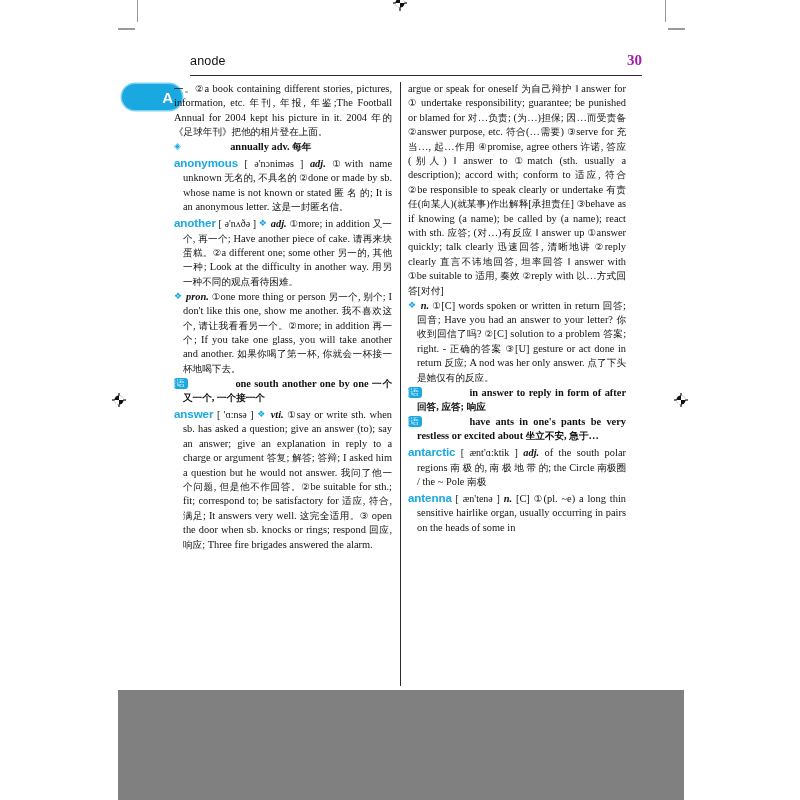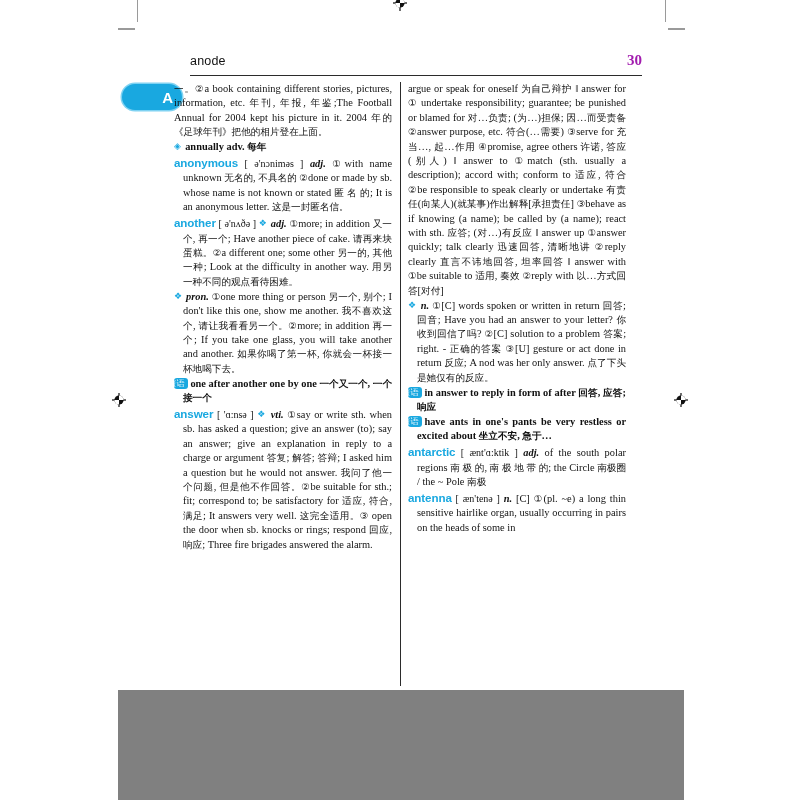--- a/index.html
+++ b/index.html
@@ -146,21 +146,21 @@
   }
   .phon {
     font-family: "Liberation Serif", serif;
     font-size: 10px;
     color: #111111;
   }
   .pos {
     font-weight: bold;
     font-style: italic;
   }
-  .b { font-weight: bold; }
+  .b { font-weight: bold; margin-left: 45px; }
   .cn { font-family: "DejaVu Sans", sans-serif; font-size: 9.6px; }
   .dia {
     color: #19a8e0;
     font-size: 9px;
     vertical-align: 1px;
     letter-spacing: 1px;
   }
   .badge {
     display: inline-block;
     background: #19a8e0;
@@ -234,21 +234,21 @@
     <span>A</span>
   </div>
 
   <div class="columns">
     <div class="col" id="col-left">
         <p class="entry cont"><span><span class="cn">一。②</span><span>a book containing different stories, pictures, information, etc. </span><span class="cn">年刊</span><span>, </span><span class="cn">年报</span><span>, </span><span class="cn">年鉴</span><span>;The Football Annual for 2004 kept his picture in it. 2004 </span><span class="cn">年的《足球年刊》把他的相片登在上面。</span></span></p>
         <p class="entry"><span class="dia">◈ </span><span class="b"><span>annually adv. </span><span class="cn">每年</span></span></p>
         <p class="entry"><span class="hw">anonymous</span> <span class="phon">[ ə'nɔniməs ]</span> <span class="pos">adj.</span> <span><span class="cn">①</span><span>with name unknown </span><span class="cn">无名的</span><span>, </span><span class="cn">不具名的</span><span> </span><span class="cn">②</span><span>done or made by sb. whose name is not known or stated </span><span class="cn">匿</span><span> </span><span class="cn">名</span><span> </span><span class="cn">的</span><span>; It is an anonymous letter. </span><span class="cn">这是一封匿名信。</span></span></p>
         <p class="entry"><span class="hw">another</span> <span class="phon">[ ə'nʌðə ]</span> <span class="dia">❖</span> <span class="pos">adj.</span> <span><span class="cn">①</span><span>more; in addition </span><span class="cn">又一个</span><span>, </span><span class="cn">再一个</span><span>; Have another piece of cake. </span><span class="cn">请再来块蛋糕。②</span><span>a different one; some other </span><span class="cn">另一的</span><span>, </span><span class="cn">其他一种</span><span>; Look at the difficulty in another way. </span><span class="cn">用另一种不同的观点看待困难。</span></span></p>
         <p class="entry"><span class="dia">❖</span> <span class="pos">pron.</span> <span><span class="cn">①</span><span>one more thing or person </span><span class="cn">另一个</span><span>, </span><span class="cn">别个</span><span>; I don't like this one, show me another. </span><span class="cn">我不喜欢这个</span><span>, </span><span class="cn">请让我看看另一个。②</span><span>more; in addition </span><span class="cn">再一个</span><span>; If you take one glass, you will take another and another. </span><span class="cn">如果你喝了第一杯</span><span>, </span><span class="cn">你就会一杯接一杯地喝下去。</span></span></p>
-        <p class="entry"><span class="badge">短语</span><span class="b"><span>one after another one by one </span><span class="cn">一个又一个</span><span>, </span><span class="cn">一个接一个</span></span></p>
+        <p class="entry"><span class="badge">短语</span><span class="b"><span>one south another one by one </span><span class="cn">一个又一个</span><span>, </span><span class="cn">一个接一个</span></span></p>
         <p class="entry"><span class="hw">answer</span> <span class="phon">[ 'ɑ:nsə ]</span> <span class="dia">❖</span> <span class="pos">vti.</span> <span><span class="cn">①</span><span>say or write sth. when sb. has asked a question; give an answer (to); say an answer; give an explanation in reply to a charge or argument </span><span class="cn">答复</span><span>; </span><span class="cn">解答</span><span>; </span><span class="cn">答辩</span><span>; I asked him a question but he would not answer. </span><span class="cn">我问了他一个问题</span><span>, </span><span class="cn">但是他不作回答。②</span><span>be suitable for sth.; fit; correspond to; be satisfactory for </span><span class="cn">适应</span><span>, </span><span class="cn">符合</span><span>, </span><span class="cn">满足</span><span>; It answers very well. </span><span class="cn">这完全适用。③</span><span> open the door when sb. knocks or rings; respond </span><span class="cn">回应</span><span>, </span><span class="cn">响应</span><span>; Three fire brigades answered the alarm.</span></span></p>
       </div>
     <div class="col-divider"></div>
     <div class="col" id="col-right">
         <p class="entry cont"><span><span>argue or speak for oneself </span><span class="cn">为自己辩护</span><span> ‖ answer for </span><span class="cn">①</span><span> undertake responsibility; guarantee; be punished or blamed for </span><span class="cn">对</span><span>…</span><span class="cn">负责</span><span>; (</span><span class="cn">为</span><span>…)</span><span class="cn">担保</span><span>; </span><span class="cn">因</span><span>…</span><span class="cn">而受责备</span><span> </span><span class="cn">②</span><span>answer purpose, etc. </span><span class="cn">符合</span><span>(…</span><span class="cn">需要</span><span>) </span><span class="cn">③</span><span>serve for </span><span class="cn">充当</span><span>…, </span><span class="cn">起</span><span>…</span><span class="cn">作用</span><span> </span><span class="cn">④</span><span>promise, agree others </span><span class="cn">许诺</span><span>, </span><span class="cn">答应</span><span>(</span><span class="cn">别人</span><span>) ‖ answer to </span><span class="cn">①</span><span>match (sth. usually a description); accord with; conform to </span><span class="cn">适应</span><span>, </span><span class="cn">符合</span><span> </span><span class="cn">②</span><span>be responsible to speak clearly or undertake </span><span class="cn">有责任</span><span>(</span><span class="cn">向某人</span><span>)(</span><span class="cn">就某事</span><span>)</span><span class="cn">作出解释</span><span>[</span><span class="cn">承担责任</span><span>] </span><span class="cn">③</span><span>behave as if knowing (a name); be called by (a name); react with sth. </span><span class="cn">应答</span><span>; (</span><span class="cn">对</span><span>…)</span><span class="cn">有反应</span><span> ‖ answer up </span><span class="cn">①</span><span>answer quickly; talk clearly </span><span class="cn">迅速回答</span><span>, </span><span class="cn">清晰地讲</span><span> </span><span class="cn">②</span><span>reply clearly </span><span class="cn">直言不讳地回答</span><span>, </span><span class="cn">坦率回答</span><span> ‖ answer with </span><span class="cn">①</span><span>be suitable to </span><span class="cn">适用</span><span>, </span><span class="cn">奏效</span><span> </span><span class="cn">②</span><span>reply with </span><span class="cn">以</span><span>…</span><span class="cn">方式回答</span><span>[</span><span class="cn">对付</span><span>]</span></span></p>
         <p class="entry"><span class="dia">❖</span> <span class="pos">n.</span> <span><span class="cn">①</span><span>[C] words spoken or written in return </span><span class="cn">回答</span><span>; </span><span class="cn">回音</span><span>; Have you had an answer to your letter? </span><span class="cn">你收到回信了吗</span><span>? </span><span class="cn">②</span><span>[C] solution to a problem </span><span class="cn">答案</span><span>; right. - </span><span class="cn">正确的答案</span><span> </span><span class="cn">③</span><span>[U] gesture or act done in return </span><span class="cn">反应</span><span>; A nod was her only answer. </span><span class="cn">点了下头是她仅有的反应。</span></span></p>
         <p class="entry"><span class="badge">短语</span><span class="b"><span>in answer to reply in form of after </span><span class="cn">回答</span><span>, </span><span class="cn">应答</span><span>; </span><span class="cn">响应</span></span></p>
         <p class="entry"><span class="badge">短语</span><span class="b"><span>have ants in one's pants be very restless or excited about </span><span class="cn">坐立不安</span><span>, </span><span class="cn">急于</span><span>…</span></span></p>
         <p class="entry"><span class="hw">antarctic</span> <span class="phon">[ ænt'ɑ:ktik ]</span> <span class="pos">adj.</span> <span><span>of the south polar regions </span><span class="cn">南</span><span> </span><span class="cn">极</span><span> </span><span class="cn">的</span><span>, </span><span class="cn">南</span><span> </span><span class="cn">极</span><span> </span><span class="cn">地</span><span> </span><span class="cn">带</span><span> </span><span class="cn">的</span><span>; the Circle </span><span class="cn">南极圈</span><span> / the ~ Pole </span><span class="cn">南极</span></span></p>
         <p class="entry"><span class="hw">antenna</span> <span class="phon">[ æn'tenə ]</span> <span class="pos">n.</span> <span><span>[C] </span><span class="cn">①</span><span>(pl. ~e) a long thin sensitive hairlike organ, usually occurring in pairs on the heads of some in</span></span></p>

